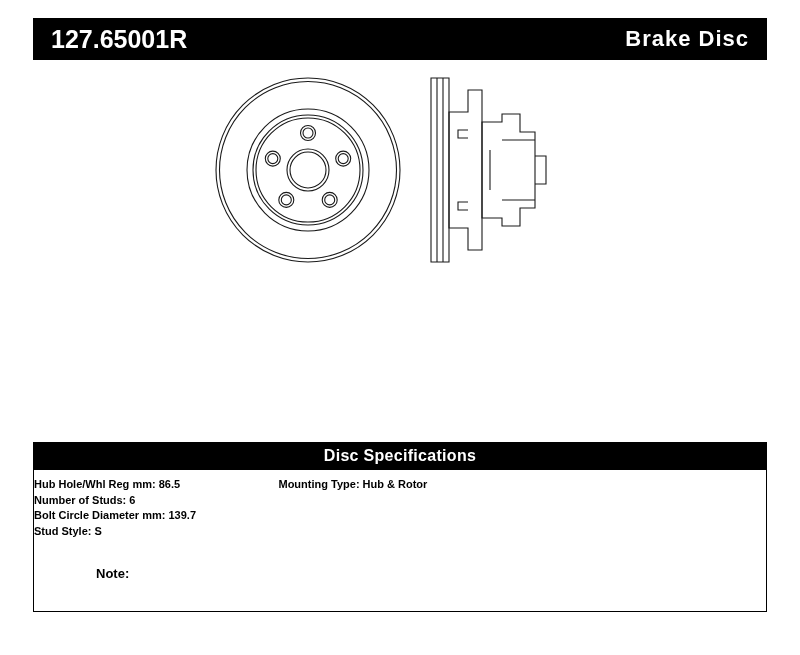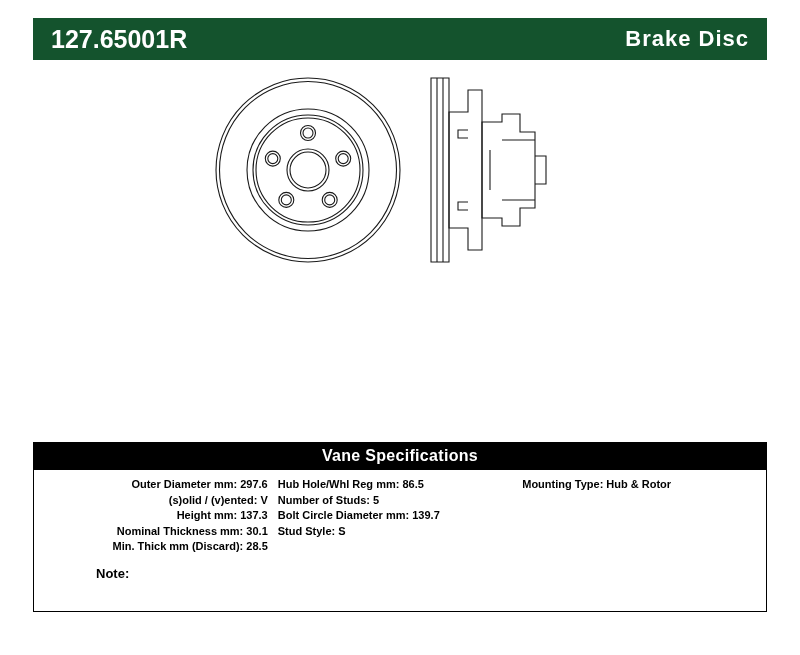--- a/index.html
+++ b/index.html
@@ -16,21 +16,21 @@
     overflow: hidden;
   }
 
   
   .header-bar {
     position: absolute;
     left: 33px;
     top: 18px;
     width: 734px;
     height: 42px;
-    background: #14532d;
+    background: #000000;
     color: #ffffff;
     display: flex;
     align-items: center;
     justify-content: space-between;
     box-sizing: border-box;
     padding: 0 18px;
   }
   .part-number {
     font-size: 25px;
     font-weight: bold;
@@ -161,34 +161,27 @@
 
       <path d="M278 60 L268 60 L268 68 L278 68"></path>
       <path d="M278 132 L268 132 L268 140 L278 140"></path>
 
       <path d="M345 86 L356 86 L356 114 L345 114"></path>
     </g>
   </svg>
 </div>
 
 <div class="spec-panel">
-  <div class="spec-title-bar">Vane Specifications</div>
+  <div class="spec-title-bar">Disc Specifications</div>
   <div class="spec-columns">
 
-    <div class="spec-col spec-col-left">
-      <div class="spec-line">Outer Diameter mm: 297.6</div>
-      <div class="spec-line">(s)olid / (v)ented: V</div>
-      <div class="spec-line">Height mm: 137.3</div>
-      <div class="spec-line">Nominal Thickness mm: 30.1</div>
-      <div class="spec-line">Min. Thick mm (Discard): 28.5</div>
-    </div>
 
     <div class="spec-col spec-col-mid">
       <div class="spec-line">Hub Hole/Whl Reg mm: 86.5</div>
-      <div class="spec-line">Number of Studs: 5</div>
+      <div class="spec-line">Number of Studs: 6</div>
       <div class="spec-line">Bolt Circle Diameter mm: 139.7</div>
       <div class="spec-line">Stud Style: S</div>
     </div>
 
     <div class="spec-col spec-col-right">
       <div class="spec-line">Mounting Type: Hub &amp; Rotor</div>
     </div>
 
   </div>
 

